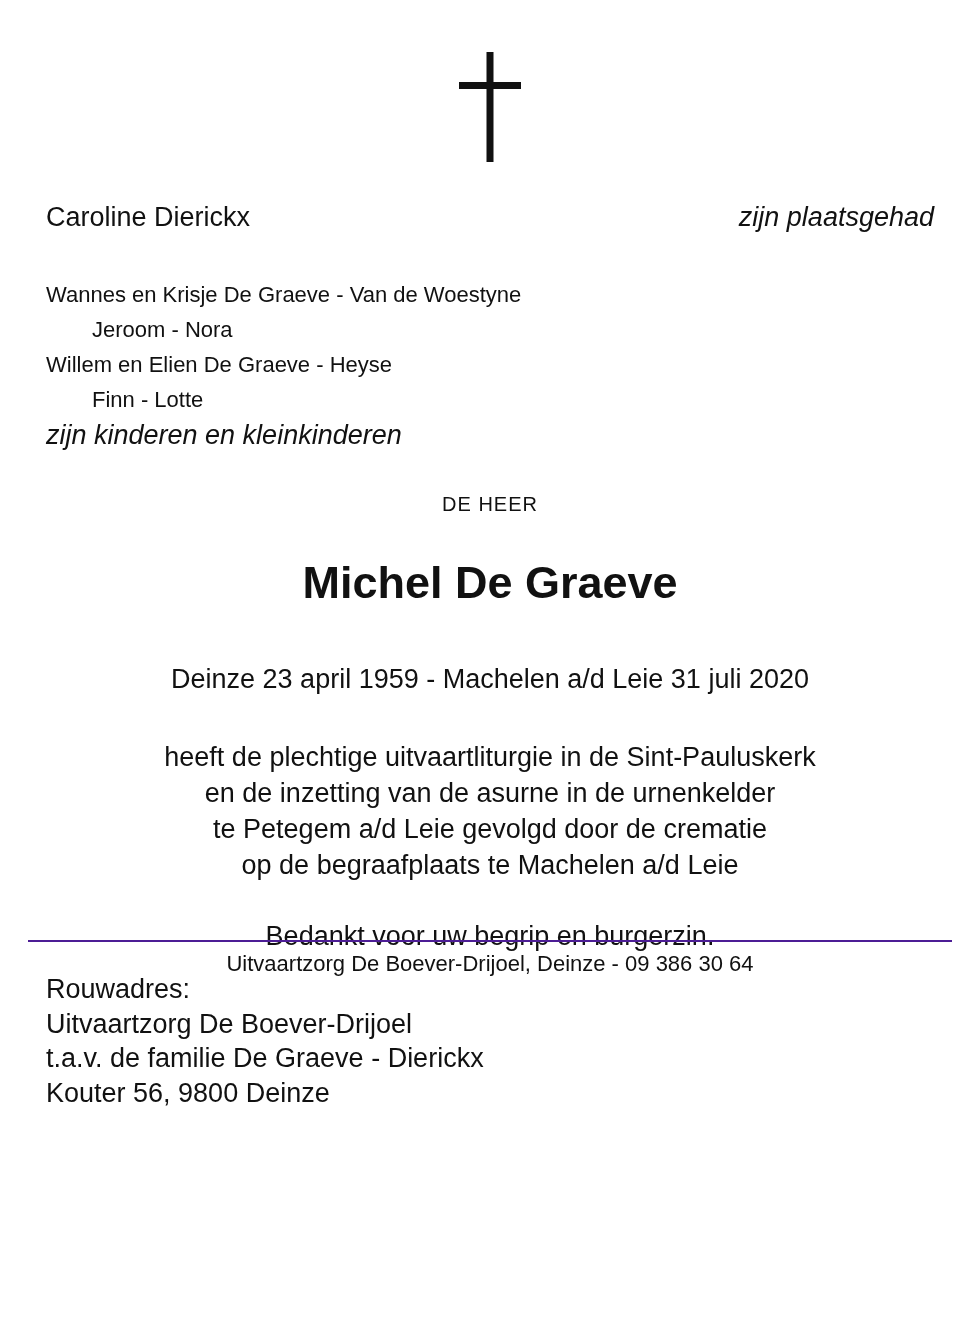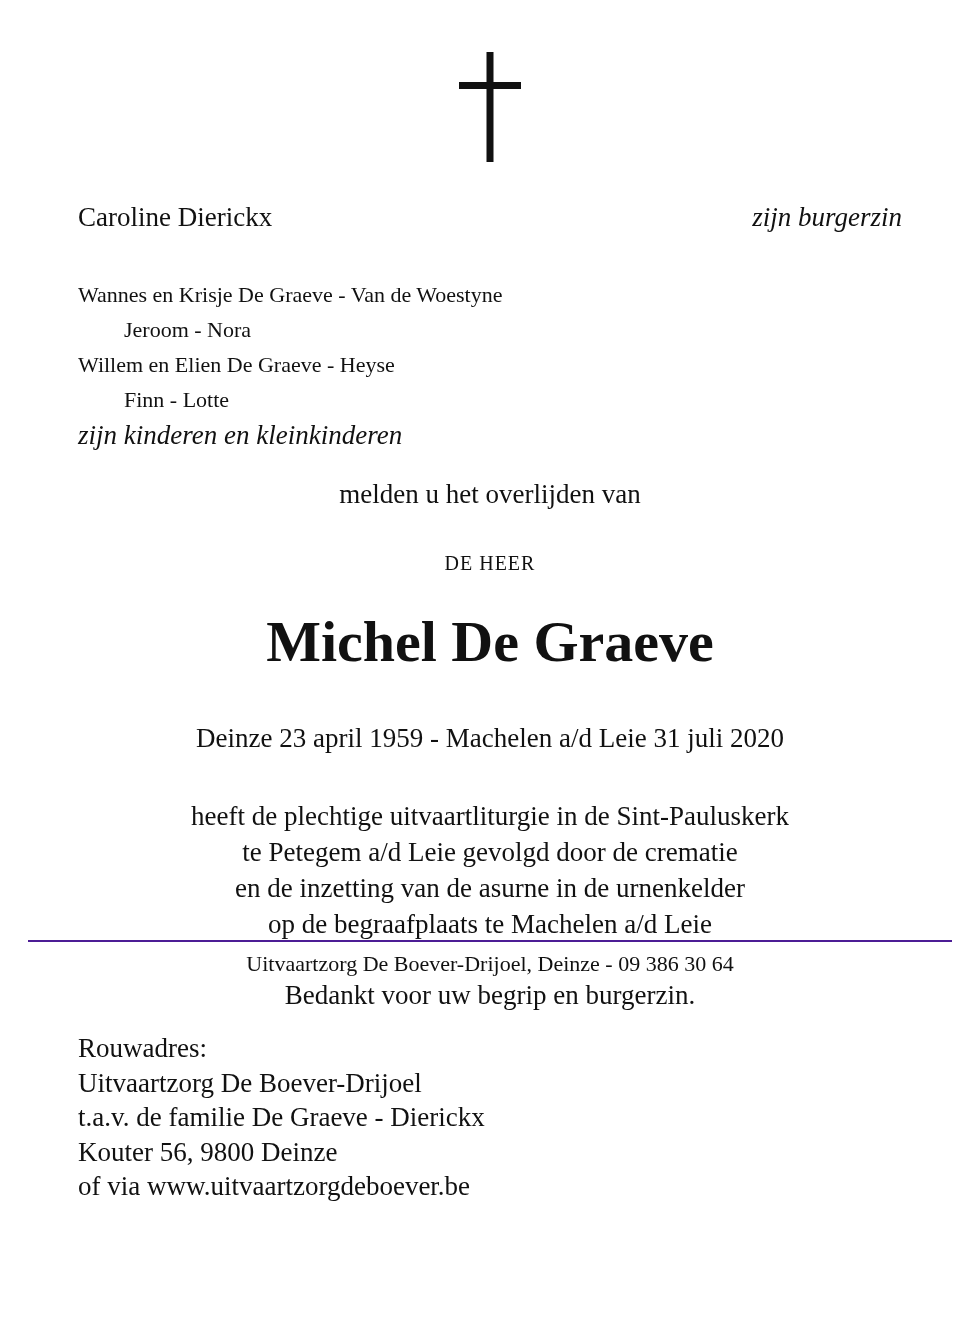--- a/index.html
+++ b/index.html
@@ -14,22 +14,21 @@
     overflow: hidden;
     font-family: "Liberation Sans", "DejaVu Sans", sans-serif;
     color: #111111;
     -webkit-font-smoothing: antialiased;
   }
   .page {
     width: 980px;
     height: 991px;
     position: relative;
     box-sizing: border-box;
-    padding: 0 78px;
-    font-family: Liberation Serif, serif;
+    padding: 0 46px;
   }
   .cross-wrap {
     margin: 0 auto;
     padding-top: 52px;
     width: 70px;
     height: 110px;
     display: flex;
     justify-content: center;
   }
   .row-spouse {
@@ -64,21 +63,21 @@
   .honorific {
     margin-top: 34px;
     text-align: center;
     font-size: 20px;
     letter-spacing: 1px;
     line-height: 35px;
   }
   .deceased {
     margin-top: 26px;
     text-align: center;
-    font-size: 58px;
+    font-size: 45px;
     font-weight: bold;
     line-height: 70px;
     letter-spacing: 0px;
   }
   .dates {
     margin-top: 44px;
     text-align: center;
     font-size: 27px;
     line-height: 35px;
   }
@@ -118,54 +117,52 @@
 
   <div class="cross-wrap">
     <svg width="70" height="110" viewBox="0 0 70 110" aria-hidden="true">
       <rect x="31.5" y="0" width="7" height="110" fill="#111111"></rect>
       <rect x="4" y="30" width="62" height="7" fill="#111111"></rect>
     </svg>
   </div>
 
   <div class="row-spouse">
     <span>Caroline Dierickx</span>
-    <span class="italic">zijn burgerzin</span>
+    <span class="italic">zijn plaatsgehad</span>
   </div>
 
   <div class="children-block">
     <div class="line">Wannes en Krisje De Graeve - Van de Woestyne</div>
     <div class="line indent">Jeroom - Nora</div>
     <div class="line">Willem en Elien De Graeve - Heyse</div>
     <div class="line indent">Finn - Lotte</div>
   </div>
 
   <div class="relation-right italic">zijn kinderen en kleinkinderen</div>
 
-  <div class="announce">melden u het overlijden van</div>
 
   <div class="honorific">DE HEER</div>
 
   <div class="deceased">Michel De Graeve</div>
 
   <div class="dates">Deinze 23 april 1959 - Machelen a/d Leie 31 juli 2020</div>
 
   <div class="ceremony">
     <div>heeft de plechtige uitvaartliturgie in de Sint-Pauluskerk</div>
+    <div>en de inzetting van de asurne in de urnenkelder</div>
     <div>te Petegem a/d Leie gevolgd door de crematie</div>
-    <div>en de inzetting van de asurne in de urnenkelder</div>
     <div>op de begraafplaats te Machelen a/d Leie</div>
   </div>
 
   <div class="thanks">Bedankt voor uw begrip en burgerzin.</div>
 
   <div class="address">
     <div>Rouwadres:</div>
     <div>Uitvaartzorg De Boever-Drijoel</div>
     <div>t.a.v. de familie De Graeve - Dierickx</div>
     <div>Kouter 56, 9800 Deinze</div>
-    <div>of via www.uitvaartzorgdeboever.be</div>
   </div>
 
   <div class="footer">
     <span>Uitvaartzorg De Boever-Drijoel, Deinze - 09 386 30 64</span>
   </div>
 
 </div>
 
 </body></html>

